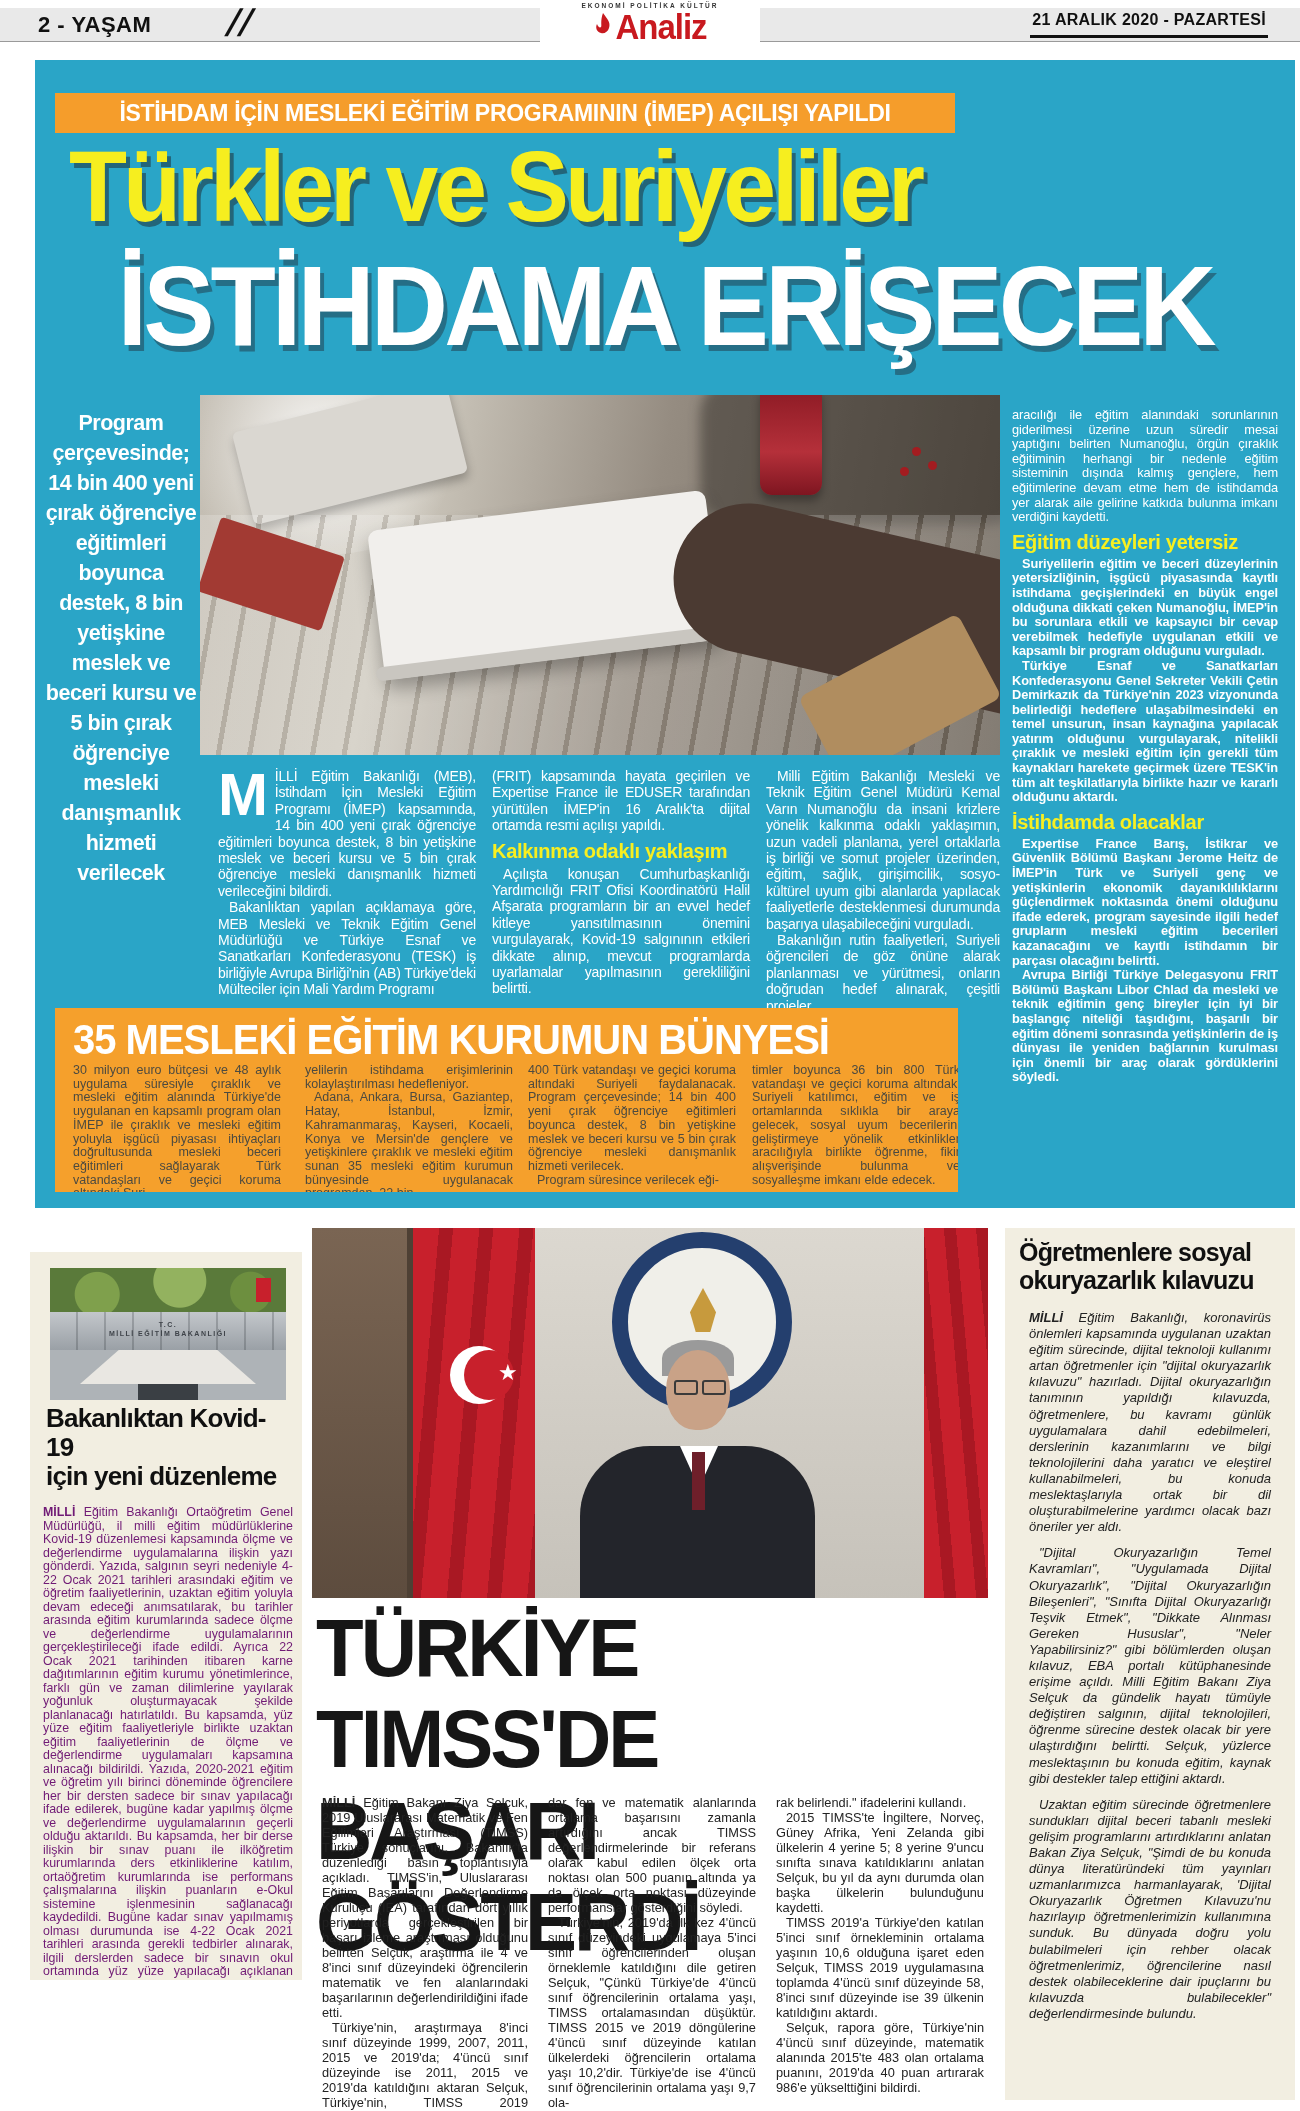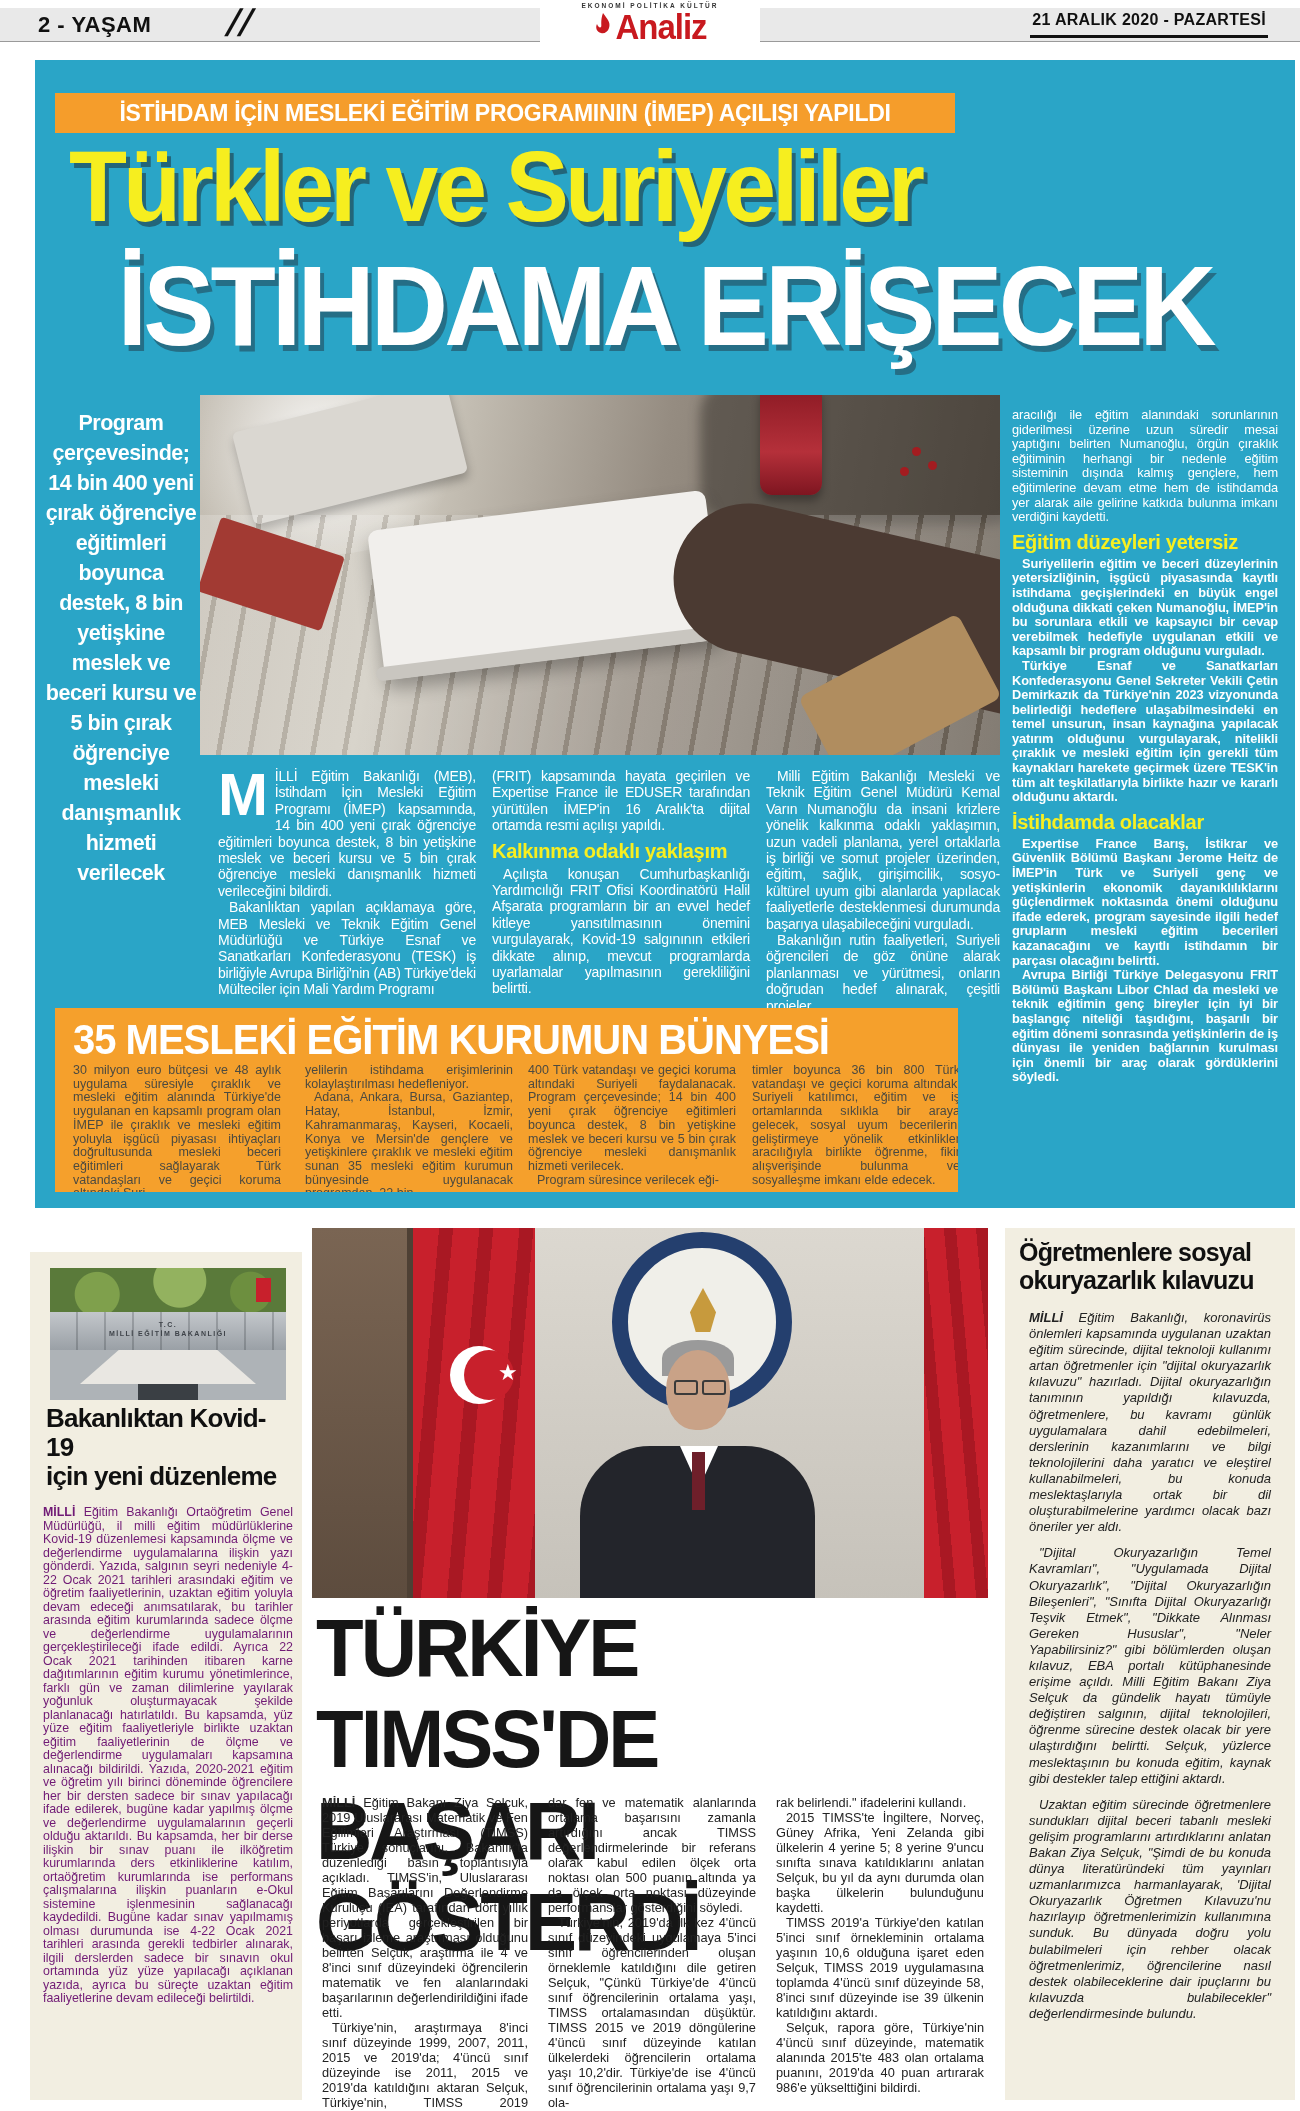--- a/index.html
+++ b/index.html
@@ -60,21 +60,21 @@
 
   
   .orange{left:20px;top:948px;width:903px;height:184px;background:#f5a02c;overflow:hidden;}
   .or-title{left:18px;top:8px;width:870px;color:#fff;font:700 40px/44px "Liberation Sans",sans-serif;letter-spacing:-1px;transform:scaleY(1.05);transform-origin:left top;}
   .or-col{top:56px;width:208px;color:#4c4a40;text-align:justify;font:400 12.5px/13.7px "Liberation Sans",sans-serif;}
   .or-col p{margin:0;}
   .or-col p.ind{text-indent:9px;}
 
   
   .card{background:#f2eee1;overflow:hidden;}
-  .kov-card{left:30px;top:1252px;width:272px;height:848px;}
+  .kov-card{left:30px;top:1252px;width:272px;height:728px;}
   .kov-photo{left:20px;top:16px;width:236px;height:132px;overflow:hidden;background:#8fae5e;}
   .b-fol{left:0;top:0;width:236px;height:44px;
          background:radial-gradient(circle at 20% 60%,#7fa04c 0 22px,transparent 23px),
                     radial-gradient(circle at 55% 30%,#93b25f 0 26px,transparent 27px),
                     radial-gradient(circle at 85% 55%,#6d8f3f 0 20px,transparent 21px),#5a7a3a;}
   .b-beam{left:0;top:44px;width:236px;height:38px;text-align:center;color:#3f444a;
           background:linear-gradient(#c3c7cb,#9aa0a6);
           font:700 7px/9px "Liberation Sans",sans-serif;letter-spacing:1.5px;padding-top:8px;box-sizing:border-box;}
   .b-joints{left:0;top:44px;width:236px;height:38px;opacity:.5;
             background:repeating-linear-gradient(90deg,transparent 0 26px,rgba(60,65,70,.55) 26px 28px);}

